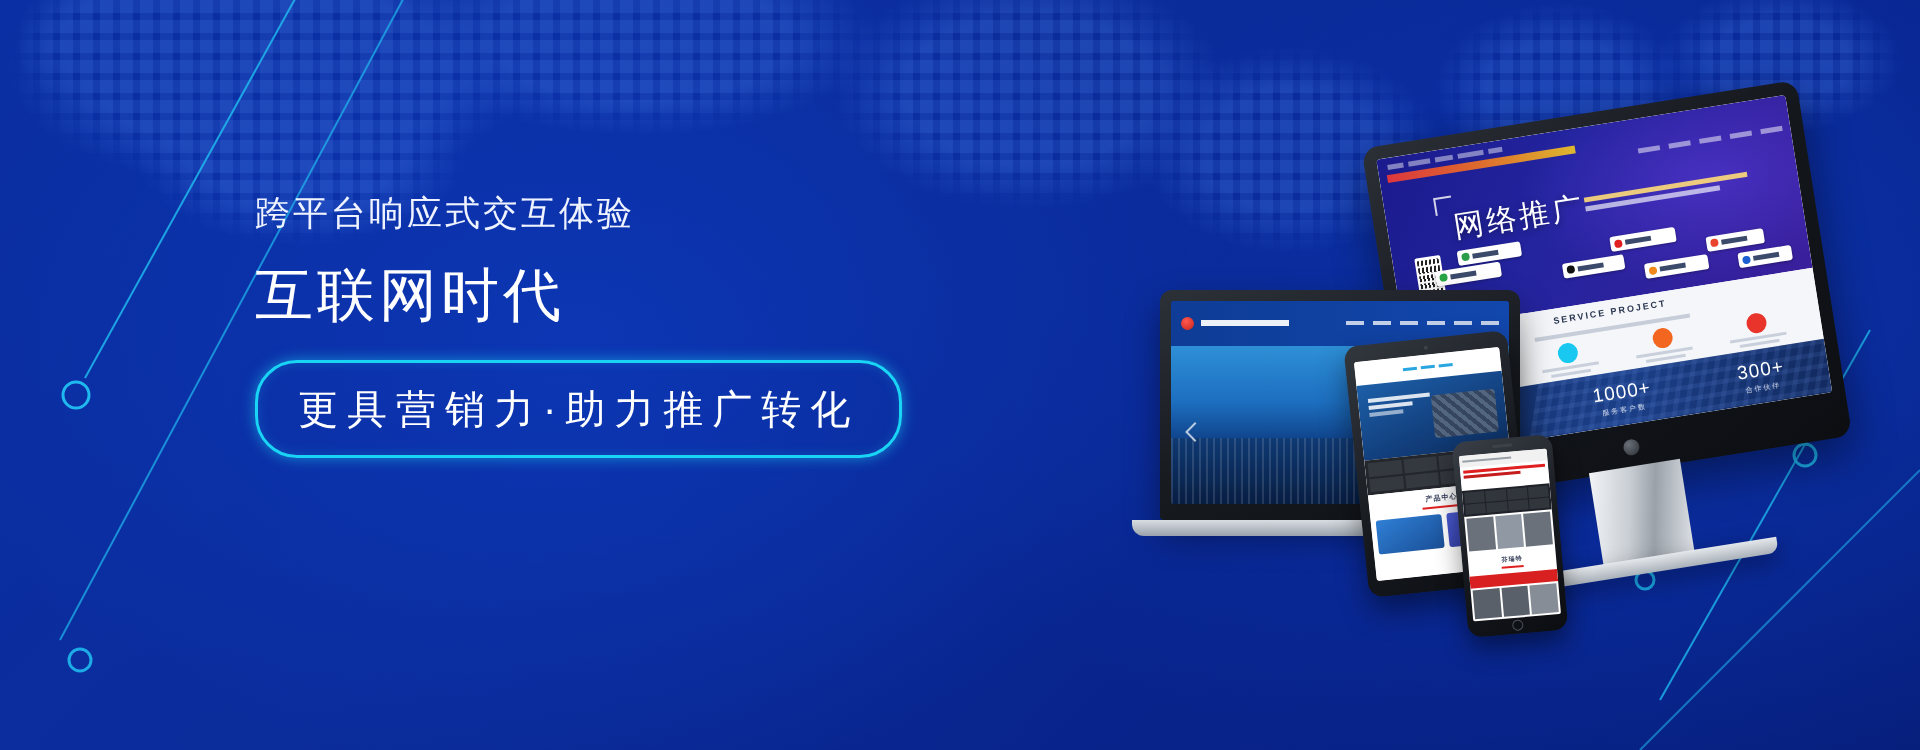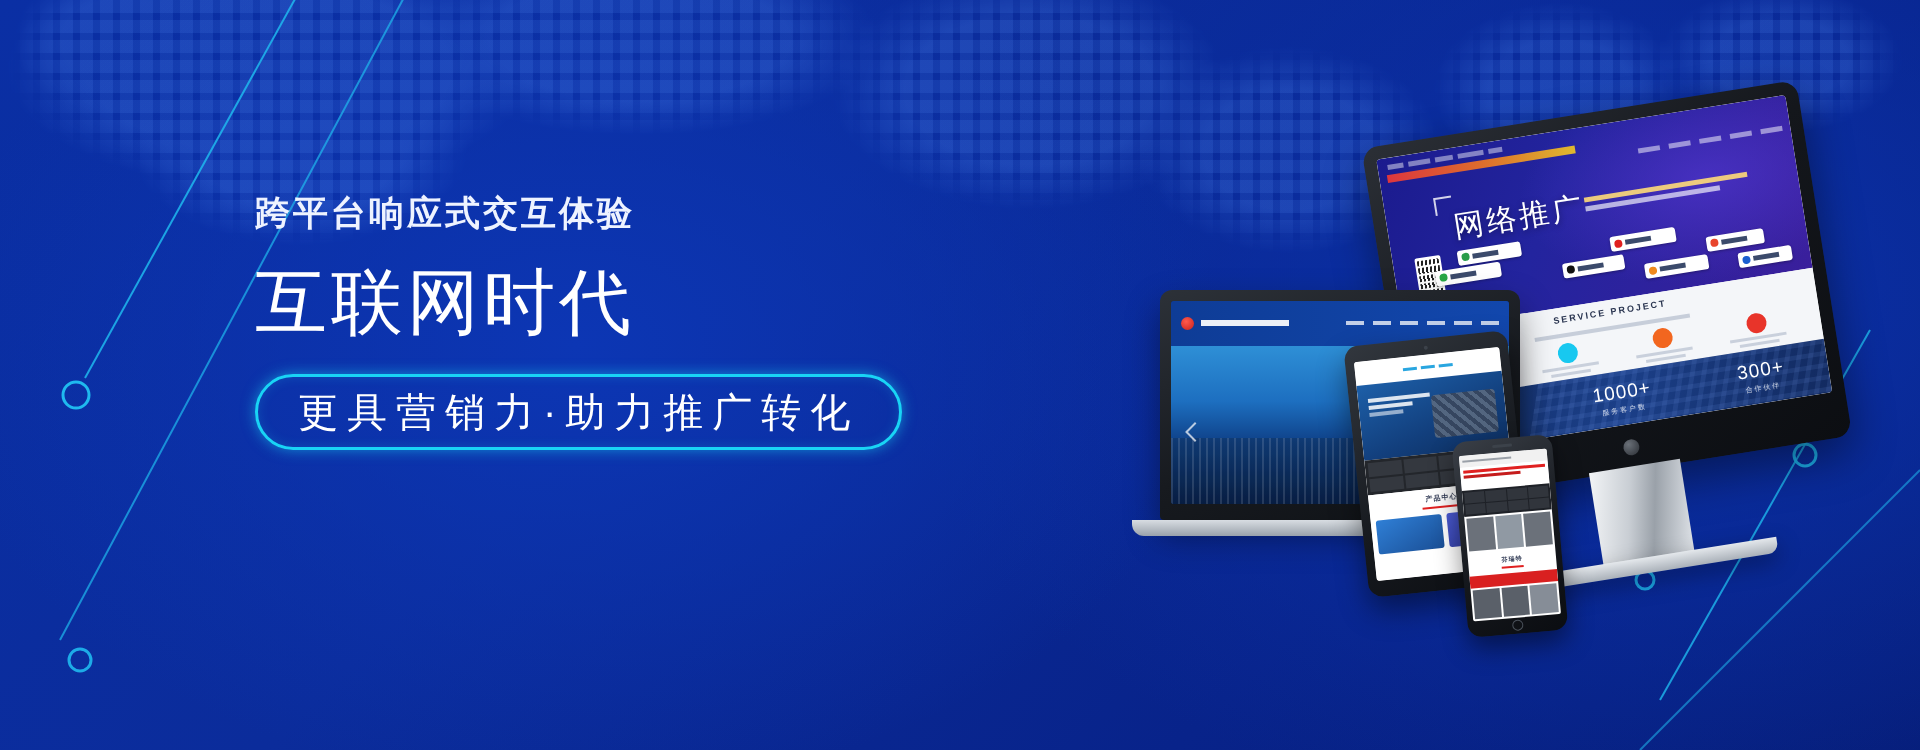--- a/index.html
+++ b/index.html
@@ -54,34 +54,34 @@
   
   .copy{ position:absolute; left:255px; top:195px; width:900px; }
 
   .line1{ display:flex; align-items:flex-end; gap:52px; }
   .kw{
     font-size:82px; line-height:1; color:#ffffff; font-weight:400;
     letter-spacing:6px; white-space:nowrap;
   }
   .tagline{
     font-size:35px; line-height:1; color:#eef3ff; letter-spacing:3px;
-    white-space:nowrap; padding-bottom:10px; font-weight:700;
+    white-space:nowrap; padding-bottom:10px; font-weight:400;
   }
 
   .line2{ display:flex; align-items:flex-end; gap:50px; margin-top:26px; }
   .kw2{
     font-size:82px; line-height:1; color:#ffffff; letter-spacing:6px;
     white-space:nowrap; font-weight:400;
   }
-  .kw2.big{ font-size:72px; letter-spacing:4px; }
+  .kw2.big{ font-size:58px; letter-spacing:4px; }
 
   .pill{
     margin-top:36px;
     display:inline-flex; align-items:center; justify-content:center;
-    height:76px; padding:0 40px;
+    height:98px; padding:0 40px;
     border:3px solid #19d4f5; border-radius:42px;
     box-shadow:0 0 14px rgba(25,212,245,.55), inset 0 0 12px rgba(25,212,245,.18);
   }
   .pill-text{
     font-size:40px; color:#ffffff; letter-spacing:9px; white-space:nowrap;
     font-weight:400;
   }
 
   
   .devices{ position:absolute; right:40px; top:110px; width:720px; height:560px; }

